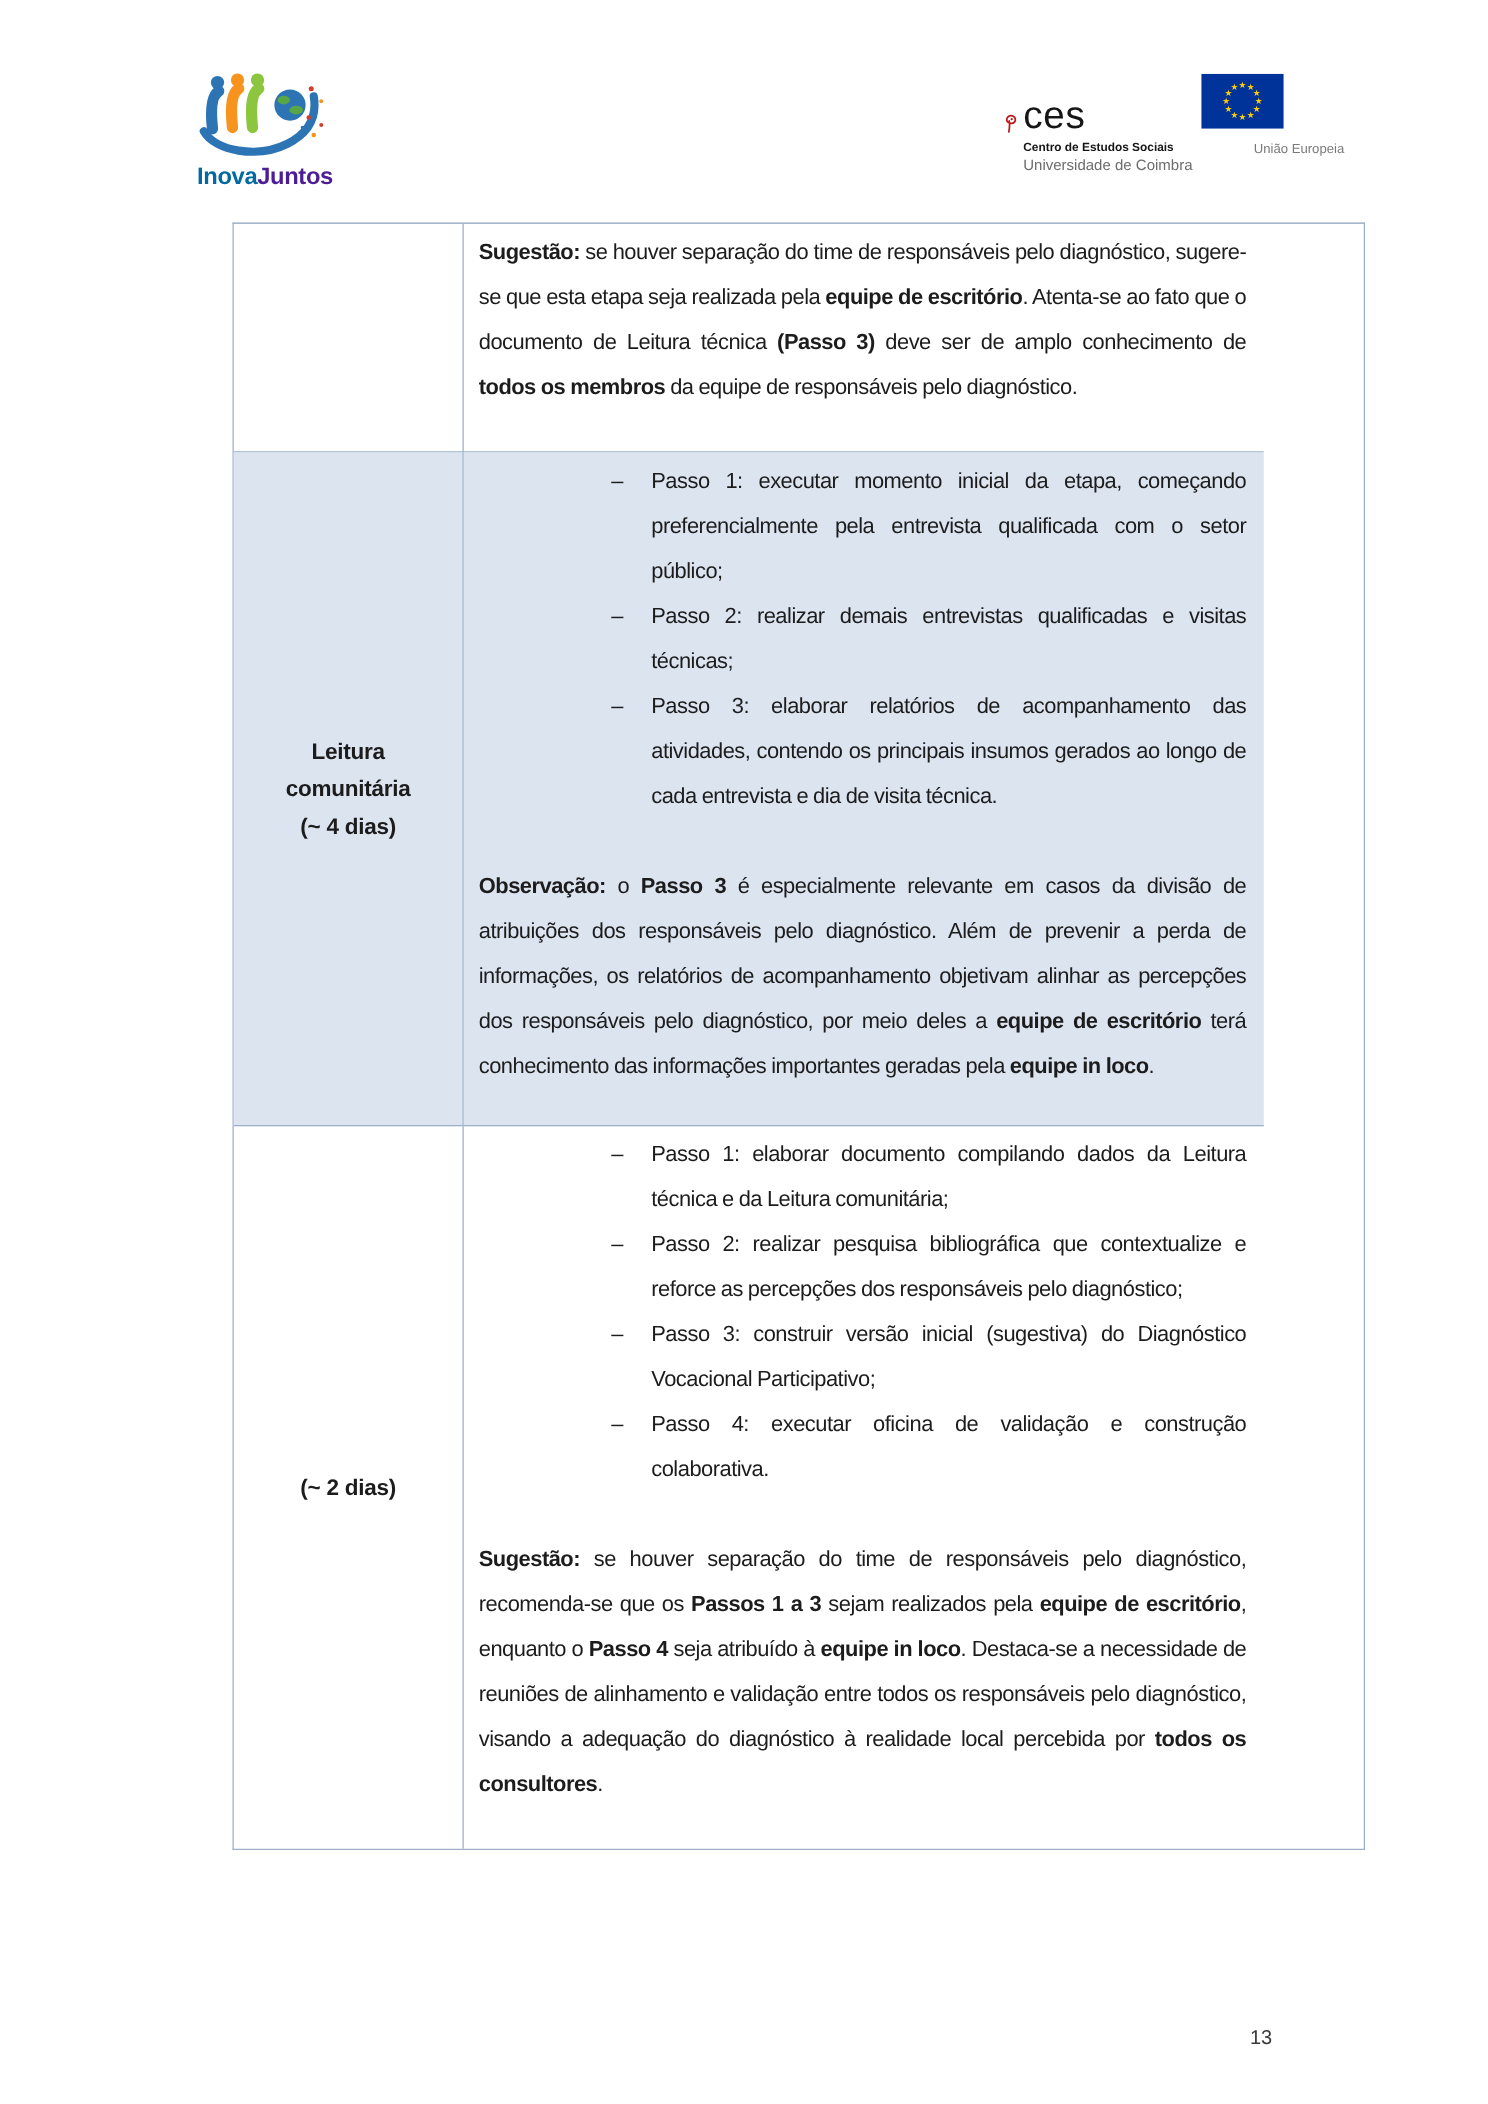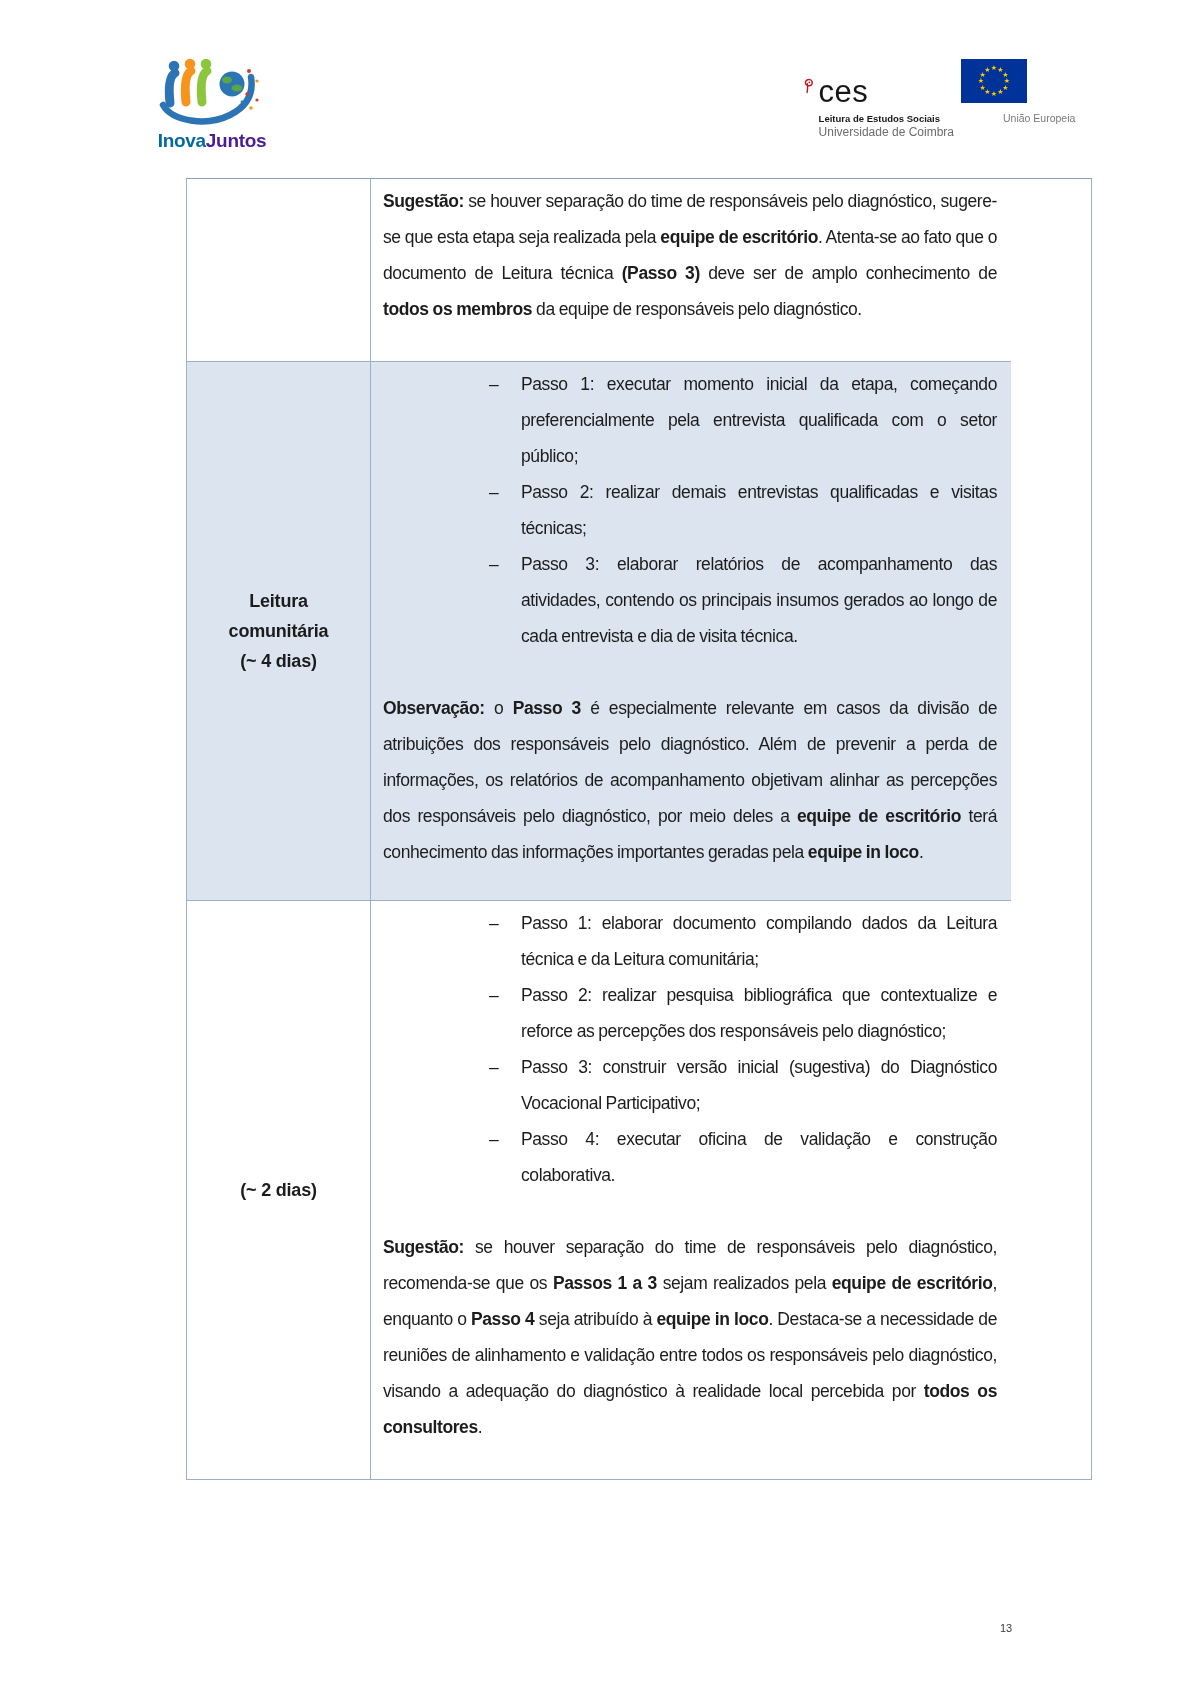--- a/index.html
+++ b/index.html
@@ -22,21 +22,21 @@
   .cnm-acronym {
     position:absolute; left:46px; top:0px; font-size:37px; font-weight:bold; font-style:italic;
     color:#ffd200; -webkit-text-stroke:1.5px #173d8d;
     text-shadow:1px 1px 0 #173d8d, -1px 1px 0 #173d8d, 1px -1px 0 #173d8d, -1px -1px 0 #173d8d;
     letter-spacing:-1px;
   }
   .cnm-caption { font-size:6.5px; font-weight:bold; font-style:italic; color:#1b3f8f;
     white-space:nowrap; margin-top:3px; letter-spacing:0.2px; }
 
   .logo-ces { left:804px; top:4px; width:150px; }
-  .ces-row { display:flex; align-items:flex-start; }
+  .ces-row { display:flex; align-items:center; }
   .ces-col { margin-left:5px; }
   .ces-acronym { font-size:31px; color:#161616; line-height:1; margin-top:17px; letter-spacing:0.5px; }
   .ces-cap1 { font-size:9.5px; font-weight:bold; color:#161616; margin-top:6px; white-space:nowrap; }
   .ces-cap2 { font-size:12px; color:#6c6c6c; margin-top:1px; white-space:nowrap; }
 
   .logo-eu { left:956px; top:4px; width:76px; text-align:center; }
   .eu-caption { font-size:10.5px; color:#7a7a7a; margin-top:5px; white-space:nowrap;margin-left:47px; }
 
   
   .ptable {
@@ -58,21 +58,21 @@
     letter-spacing:-0.4px; word-spacing:-0.5px;
   }
   .para { margin:0; }
   .para.after-list { margin-top:36px; }
   .bold { font-weight:bold; }
 
   .li { position:relative; padding-left:138px; text-align:justify; }
   .li-marker { position:absolute; left:106px; top:0; }
 
   
-  .page-number { position:absolute; left:1000px; top:1622px; font-size:11px; color:#3a3a3a; }
+  .page-number { position:absolute; left:1000px; top:1622px; font-size:16px; color:#3a3a3a; }
 </style>
 </head>
 <body>
 
 <div class="page">
 
   <div class="header">
 
     <div class="logo logo-inova">
       <svg width="108" height="72" viewBox="0 0 108 72">
@@ -99,21 +99,21 @@
 
     <div class="logo logo-ces">
       <div class="ces-row">
         <svg width="34" height="54" viewBox="0 0 34 54">
           <path d="M10,24 C4,22 3,12 9,7 C16,2 27,4 29,12 C31,20 25,27 17,26 C13,25.5 11,23 12,19" fill="none" stroke="#c01818" stroke-width="5" stroke-linecap="round"></path>
           <circle cx="19" cy="14" r="3.2" fill="#c01818"></circle>
           <path d="M13,28 C13,36 12,44 11,50" fill="none" stroke="#c01818" stroke-width="5" stroke-linecap="round"></path>
         </svg>
         <div class="ces-col">
           <div class="ces-acronym">ces</div>
-          <div class="ces-cap1">Leitura de Estudos Sociais</div>
+          <div class="ces-cap1">Centro de Estudos Sociais</div>
           <div class="ces-cap2">Universidade de Coimbra</div>
         </div>
       </div>
     </div>
 
     <div class="logo logo-eu">
       <svg width="66" height="44" viewBox="0 0 66 44">
         <rect width="66" height="44" fill="#003399"></rect>
         <g fill="#ffcc00" font-size="7" text-anchor="middle" font-family="'DejaVu Sans', sans-serif">
           <text x="33" y="11">★</text>

